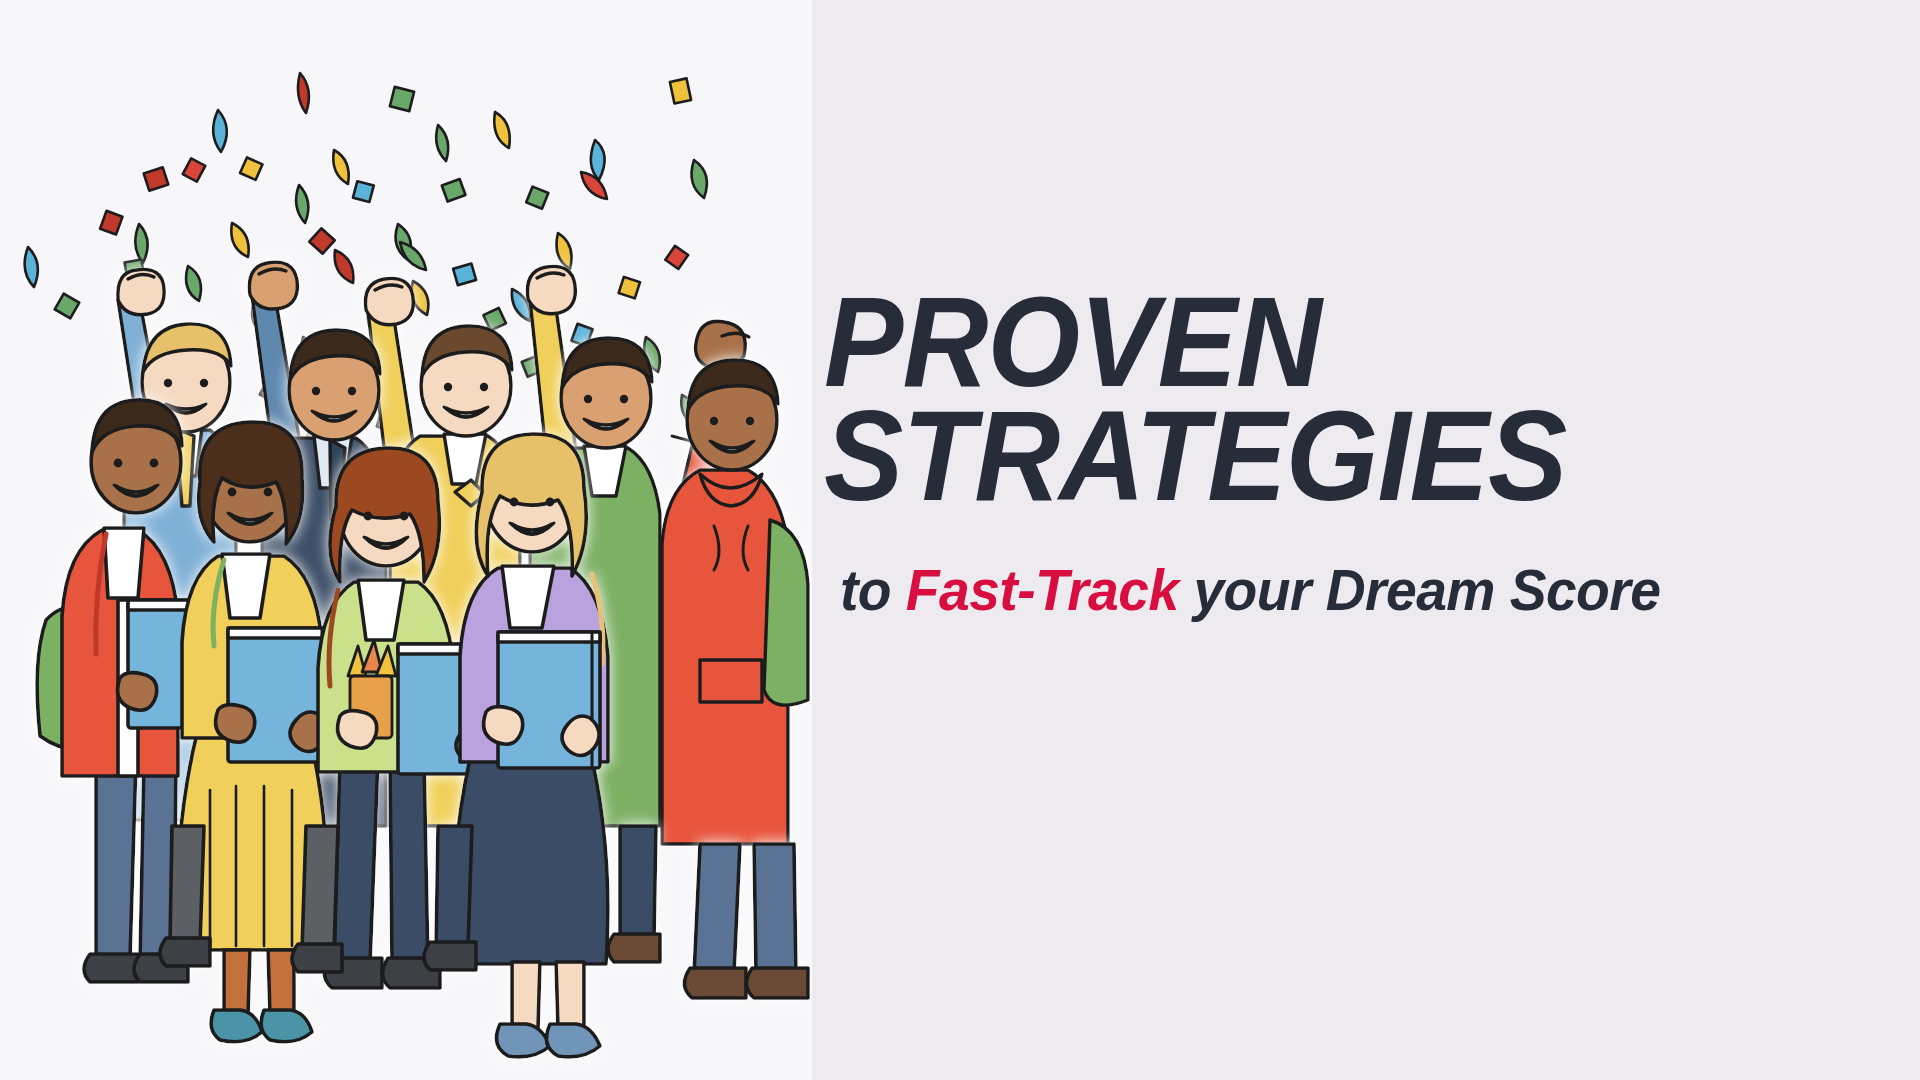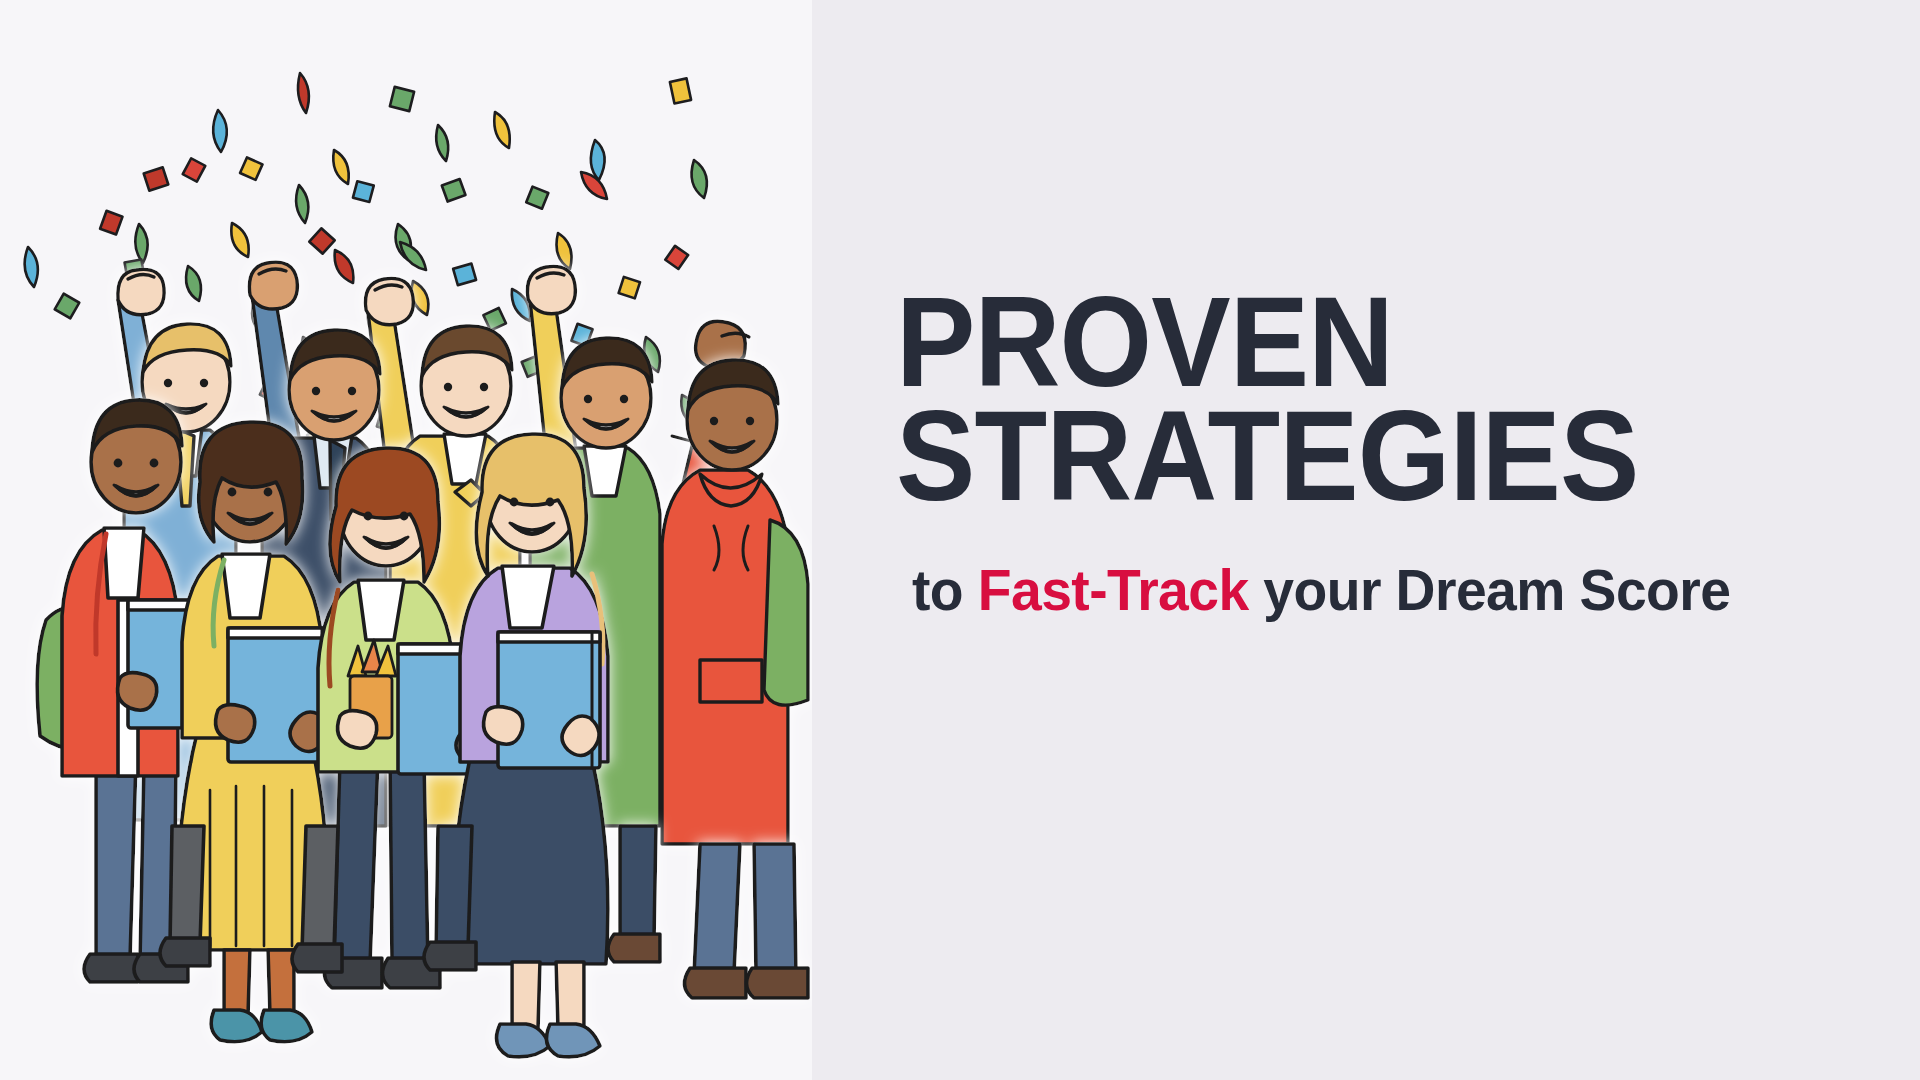--- a/index.html
+++ b/index.html
@@ -34,23 +34,24 @@
     position: absolute;
     left: 0;
     top: 0;
     width: 812px;
     height: 1080px;
   }
 
   
   .text-block {
     position: absolute;
-    left: 896px;
+    left: 824px;
     top: 282px;
     width: 1010px;
+    font-style: italic;
   }
 
   .headline {
     font-family: "Liberation Sans Narrow", "Liberation Sans", sans-serif;
     color: #272c39;
     font-weight: 700;
     letter-spacing: -0.5px;
     margin: 0;
   }
   .headline-line {

